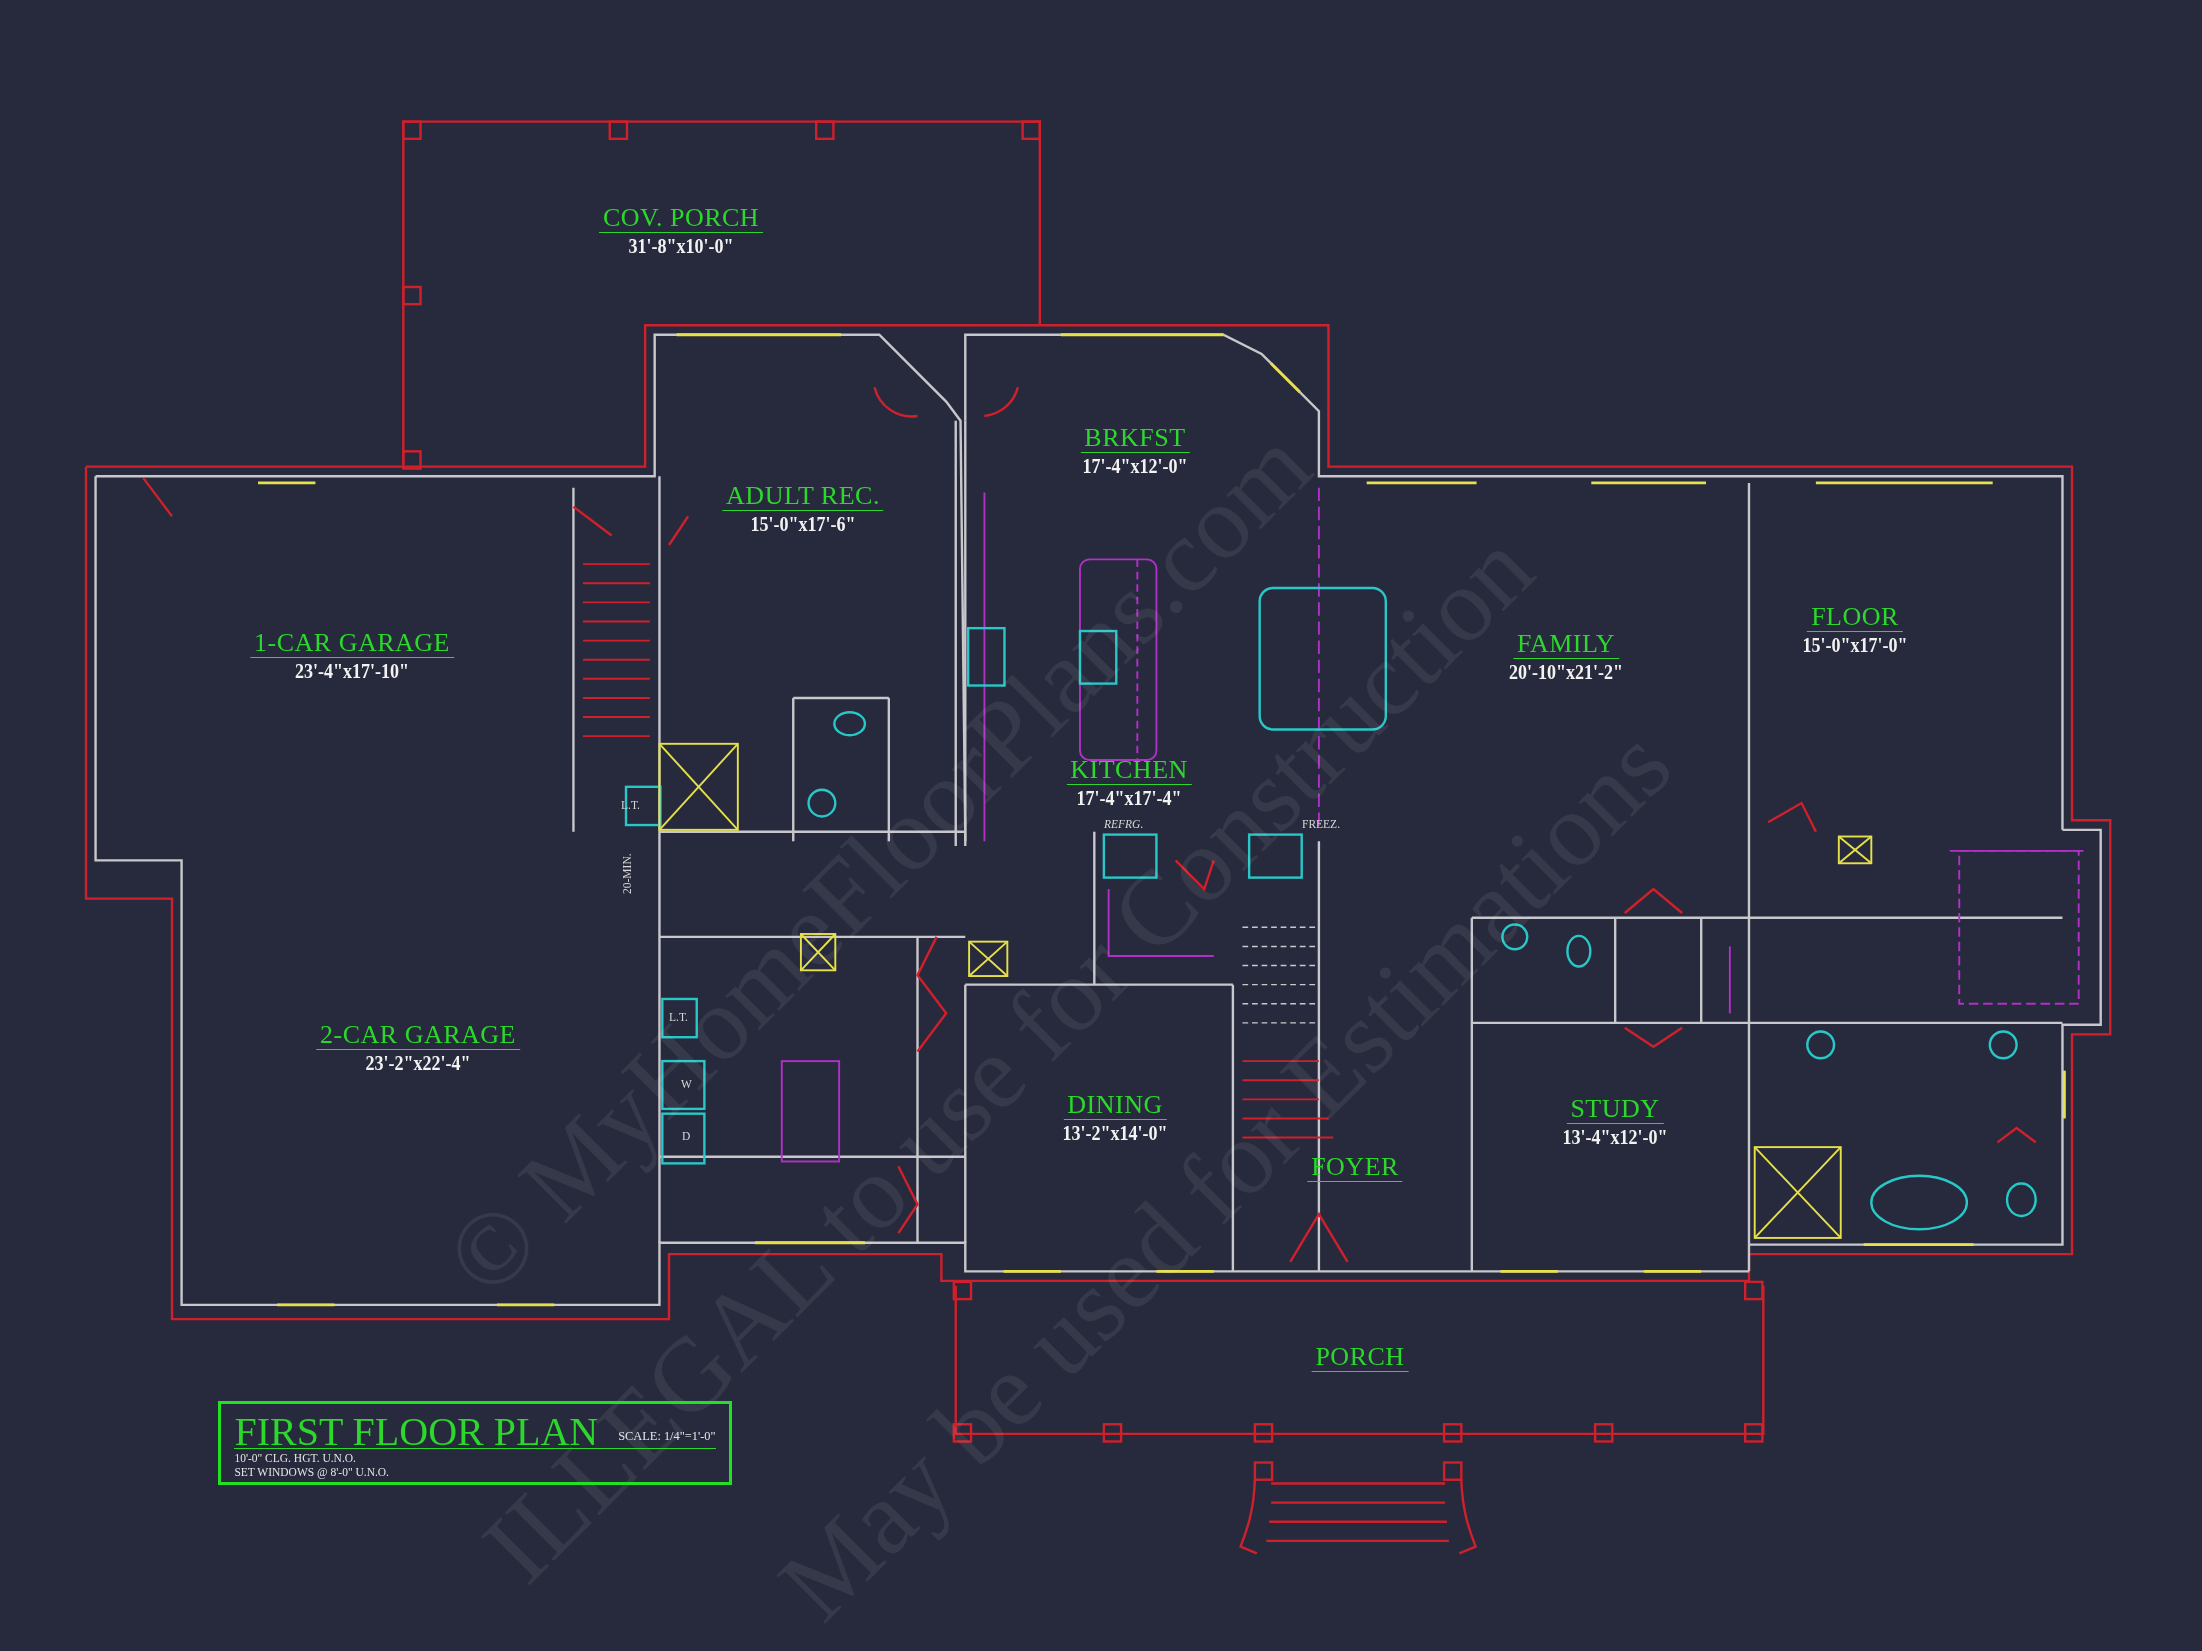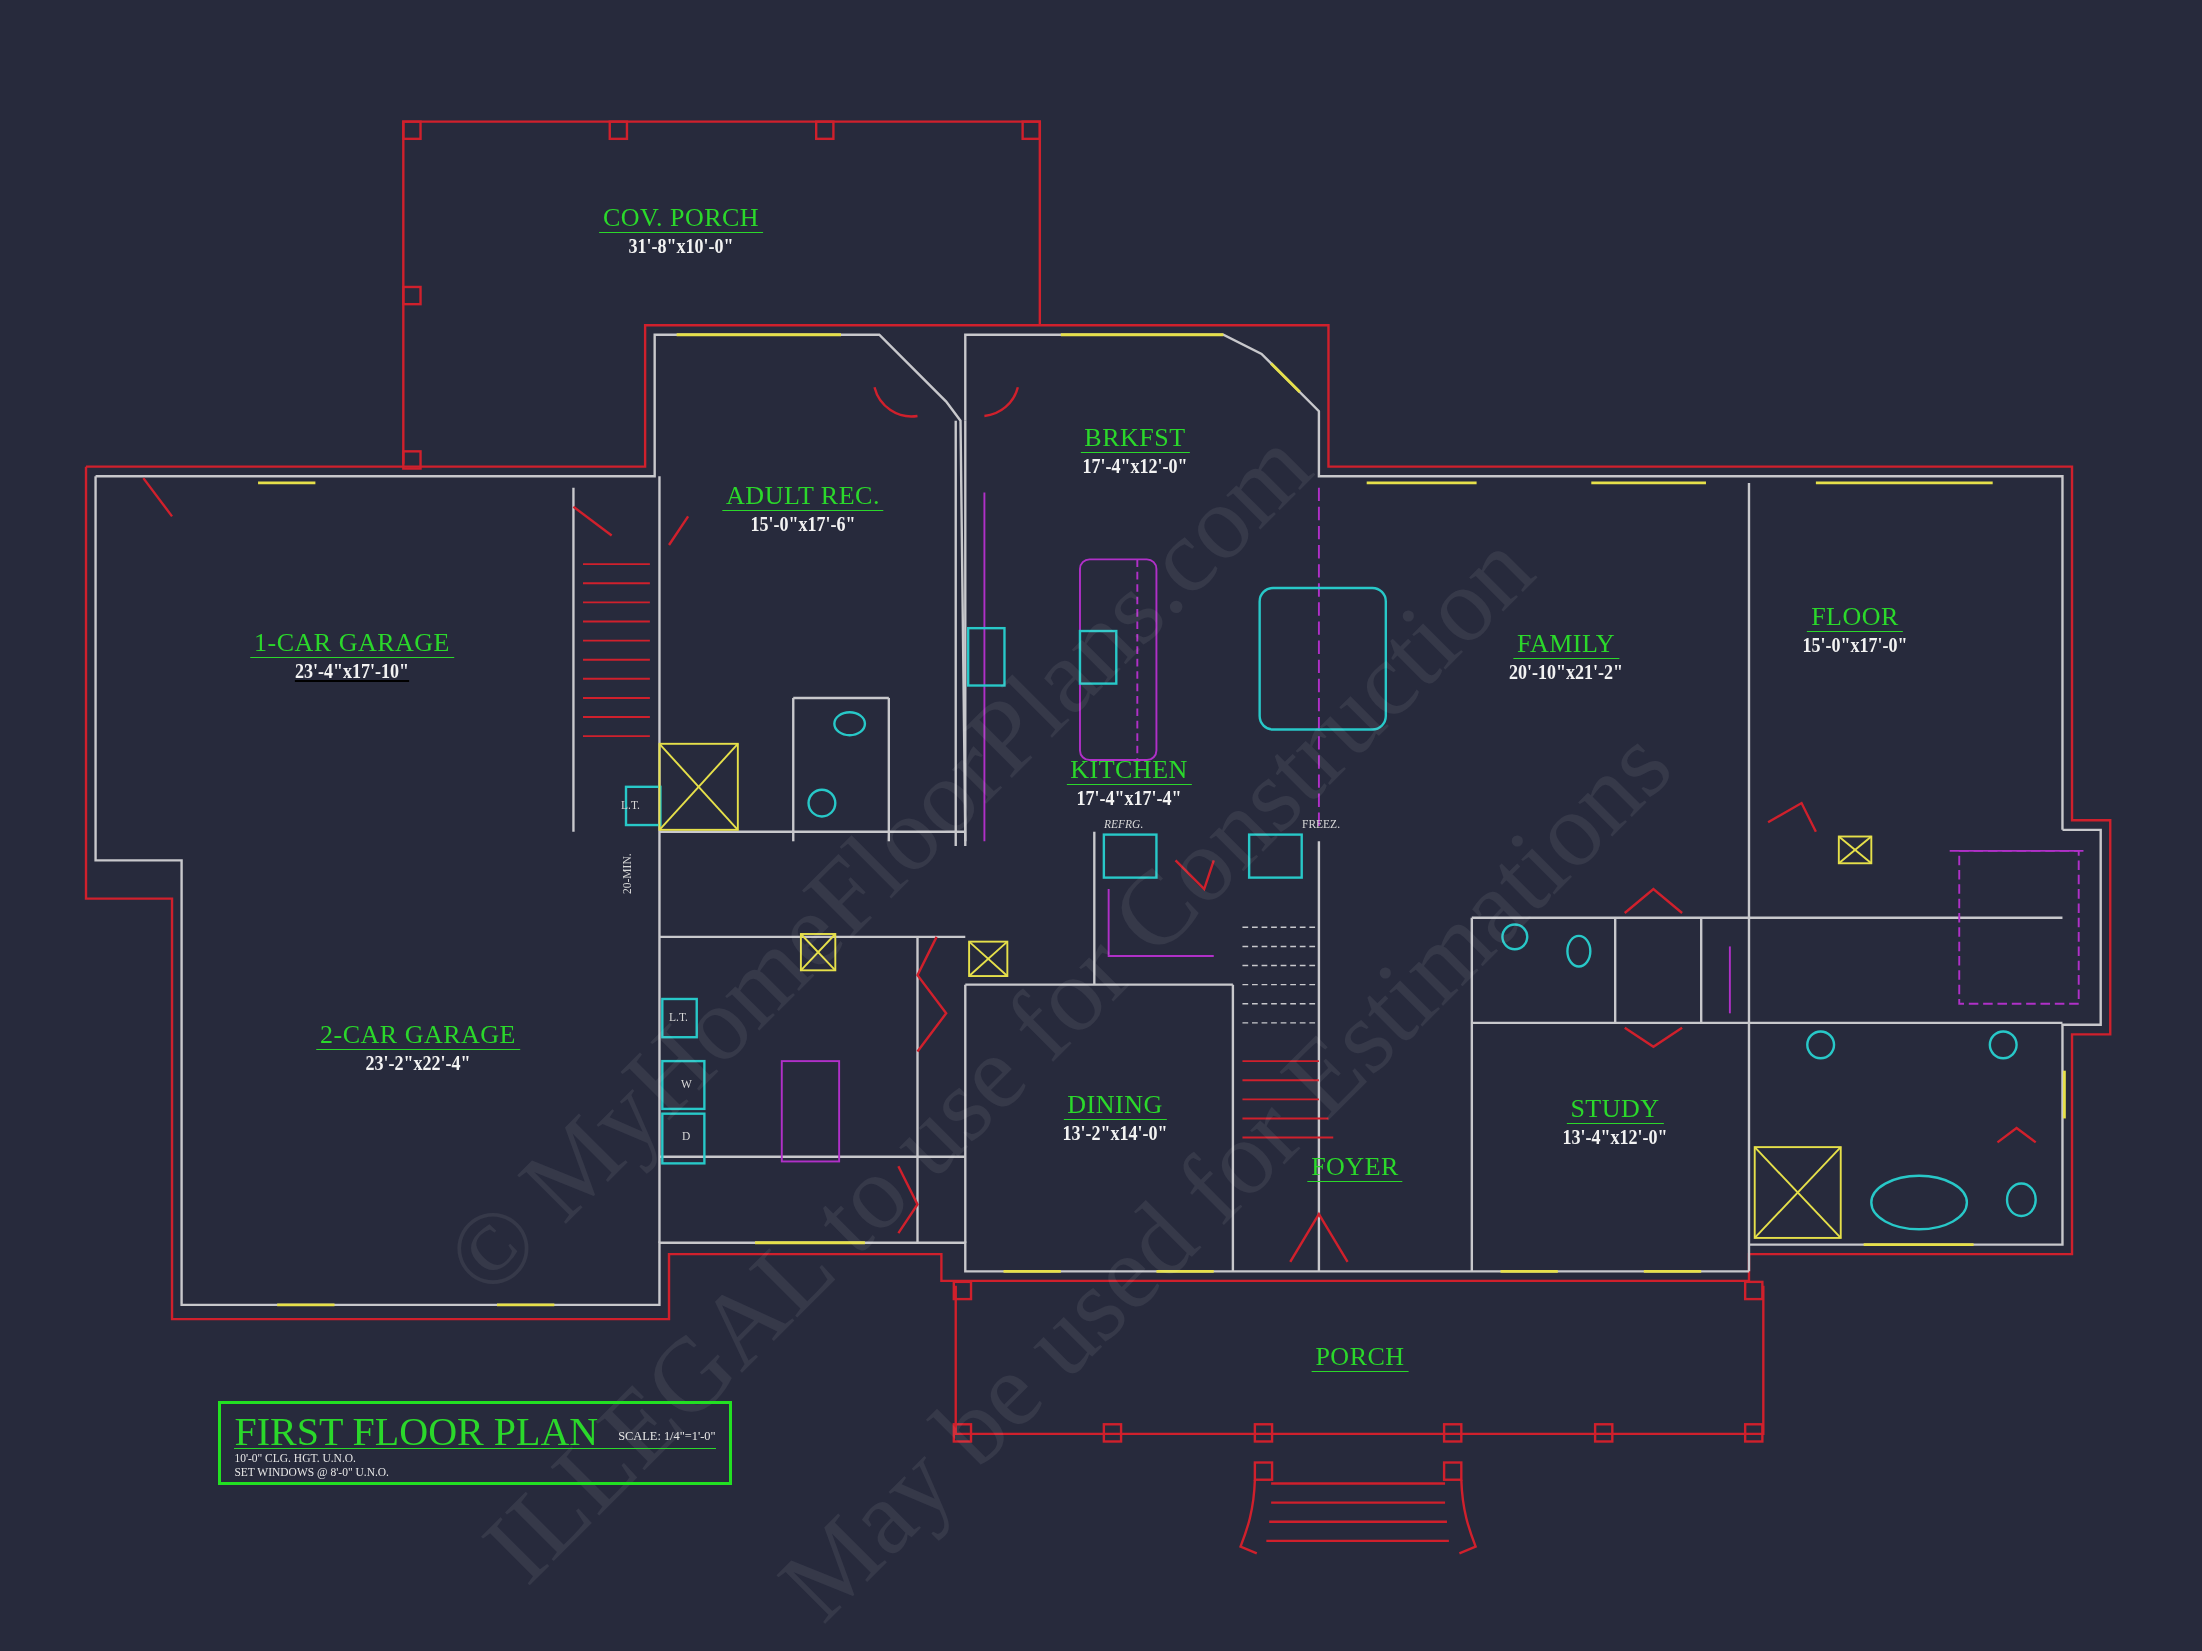--- a/index.html
+++ b/index.html
@@ -213,21 +213,21 @@
   <span class="room-dim">31'-8"x10'-0"</span>
 </div>
 <div class="room-label" style="left:803px; top:482px;">
   <span class="room-name">ADULT REC.</span>
   <span class="room-dim">15'-0"x17'-6"</span>
 </div>
 <div class="room-label" style="left:1135px; top:424px;">
   <span class="room-name">BRKFST</span>
   <span class="room-dim">17'-4"x12'-0"</span>
 </div>
-<div class="room-label" style="left:352px; top:629px;text-decoration:underline;">
+<div class="room-label" style="left:352px; top:629px;">
   <span class="room-name">1-CAR GARAGE</span>
   <span class="room-dim">23'-4"x17'-10"</span>
 </div>
 <div class="room-label" style="left:1566px; top:630px;">
   <span class="room-name">FAMILY</span>
   <span class="room-dim">20'-10"x21'-2"</span>
 </div>
 <div class="room-label" style="left:1855px; top:603px;">
   <span class="room-name">FLOOR</span>
   <span class="room-dim">15'-0"x17'-0"</span>

